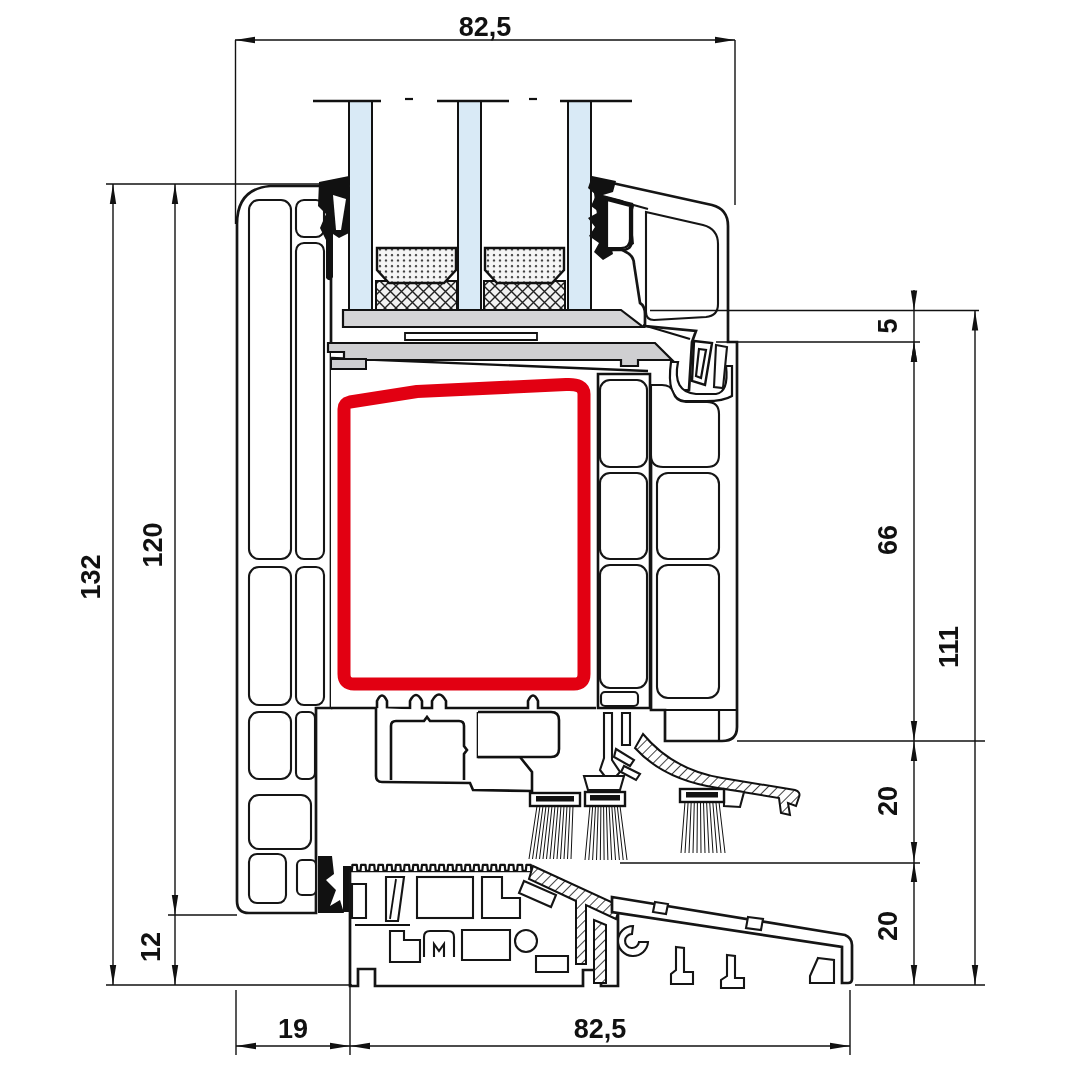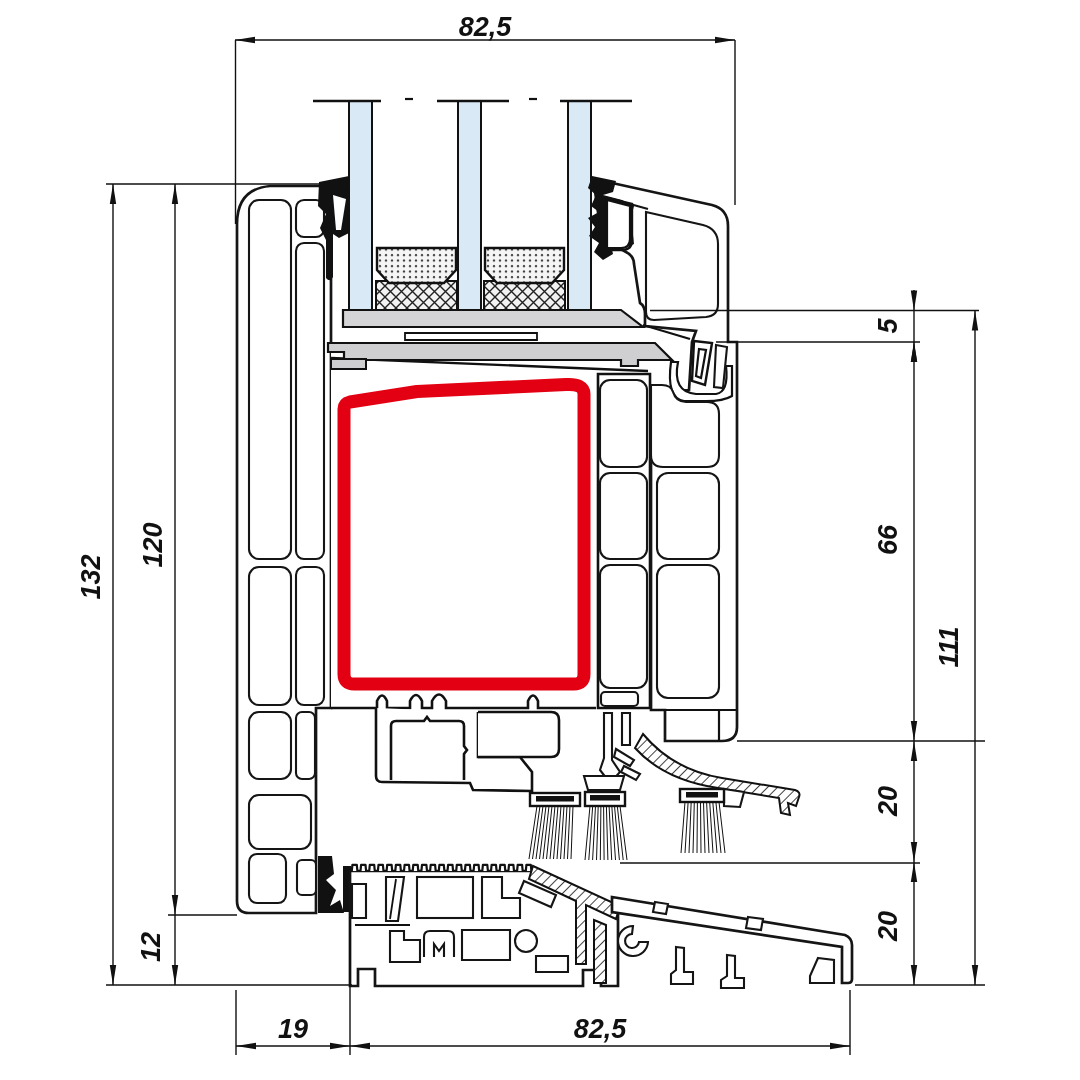--- a/index.html
+++ b/index.html
@@ -1,16 +1,16 @@
 <!DOCTYPE html>
 <html><head>
 <meta charset="utf-8">
 <style>
 html,body{margin:0;padding:0;background:#fff;}
-#wrap{width:988px;height:1080px;position:relative;background:#ffffff;font-style:italic;}
+#wrap{width:988px;height:1080px;position:relative;background:#ffffff;}
 text{font-family:"Liberation Sans",sans-serif;fill:#111;}
 .dim{stroke:#111;stroke-width:1.4;fill:none;}
 .out{stroke:#151515;stroke-width:2.7;fill:#fff;}
 .thin{stroke:#151515;stroke-width:2.1;fill:#fff;}
 </style>
 </head>
 <body>
 <div id="wrap">
 <svg width="1080" height="1080" viewBox="0 0 1080 1080">
 <defs>

